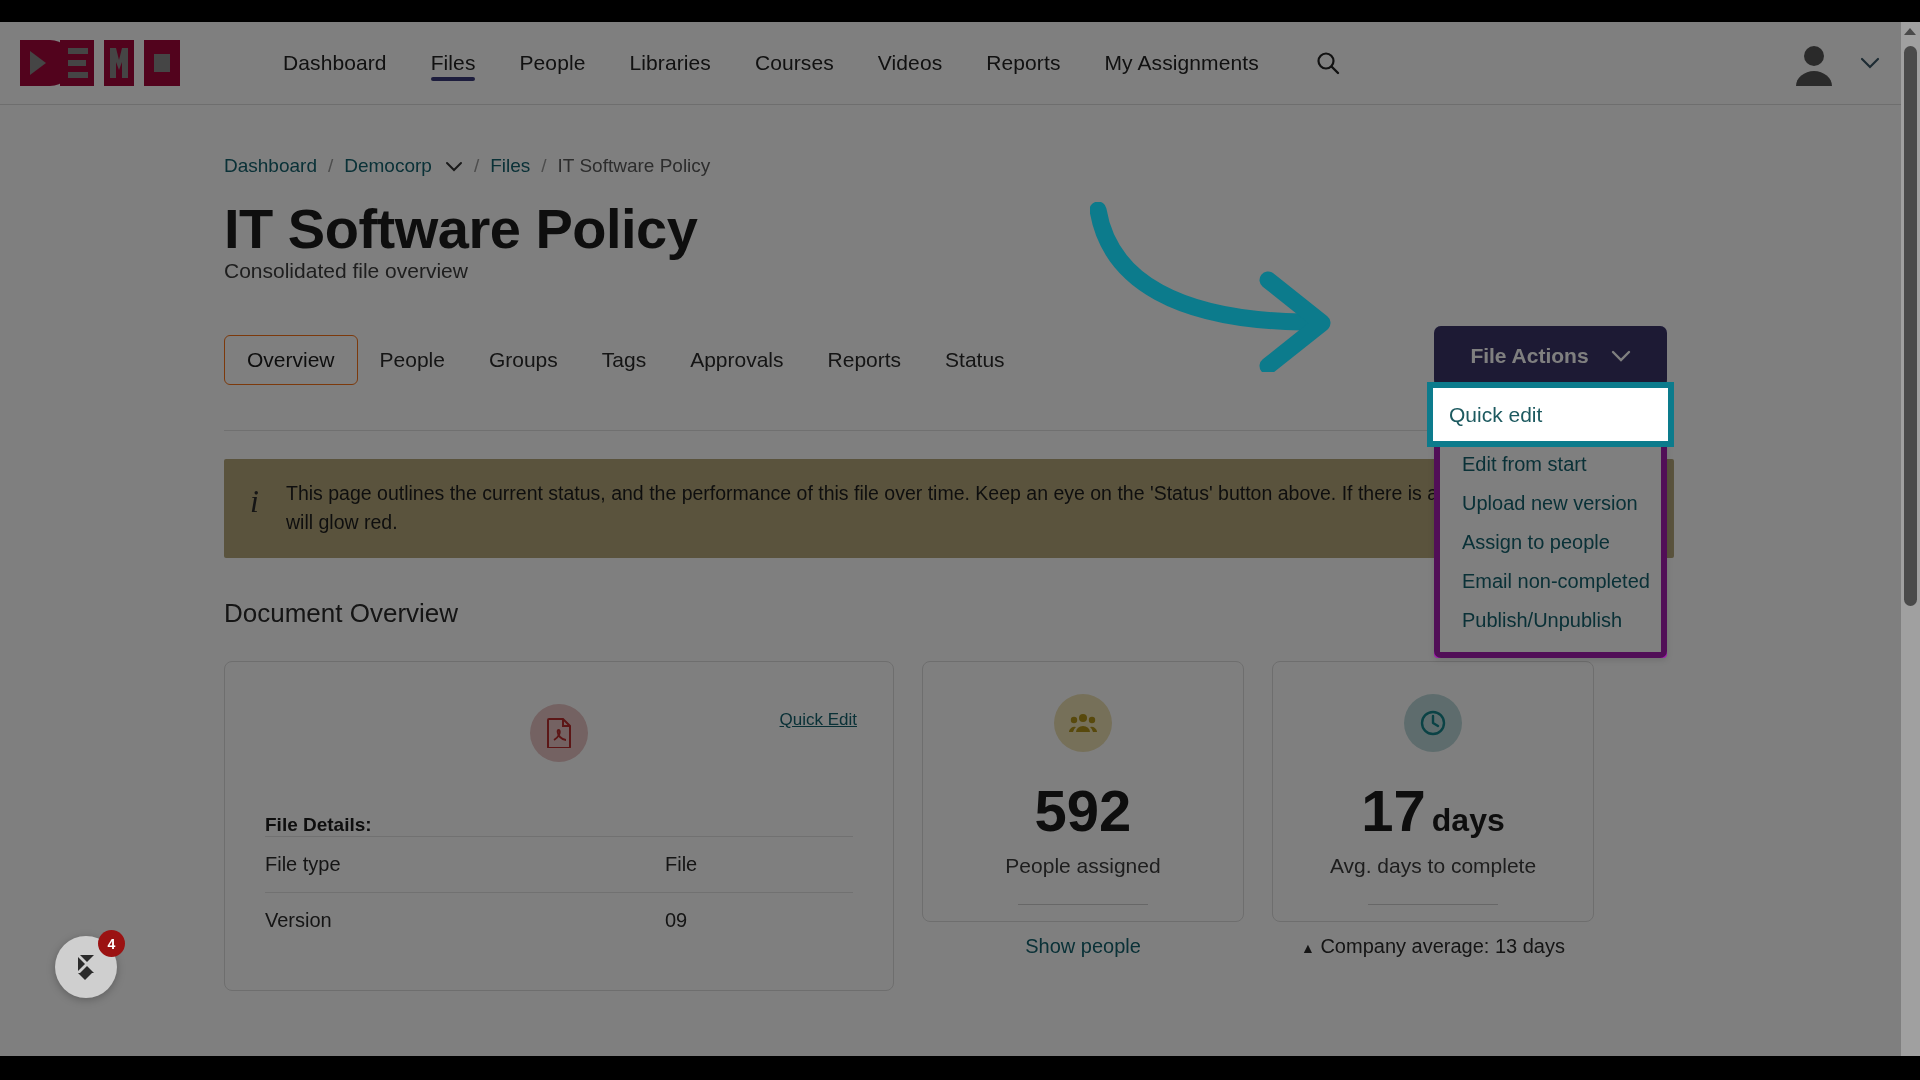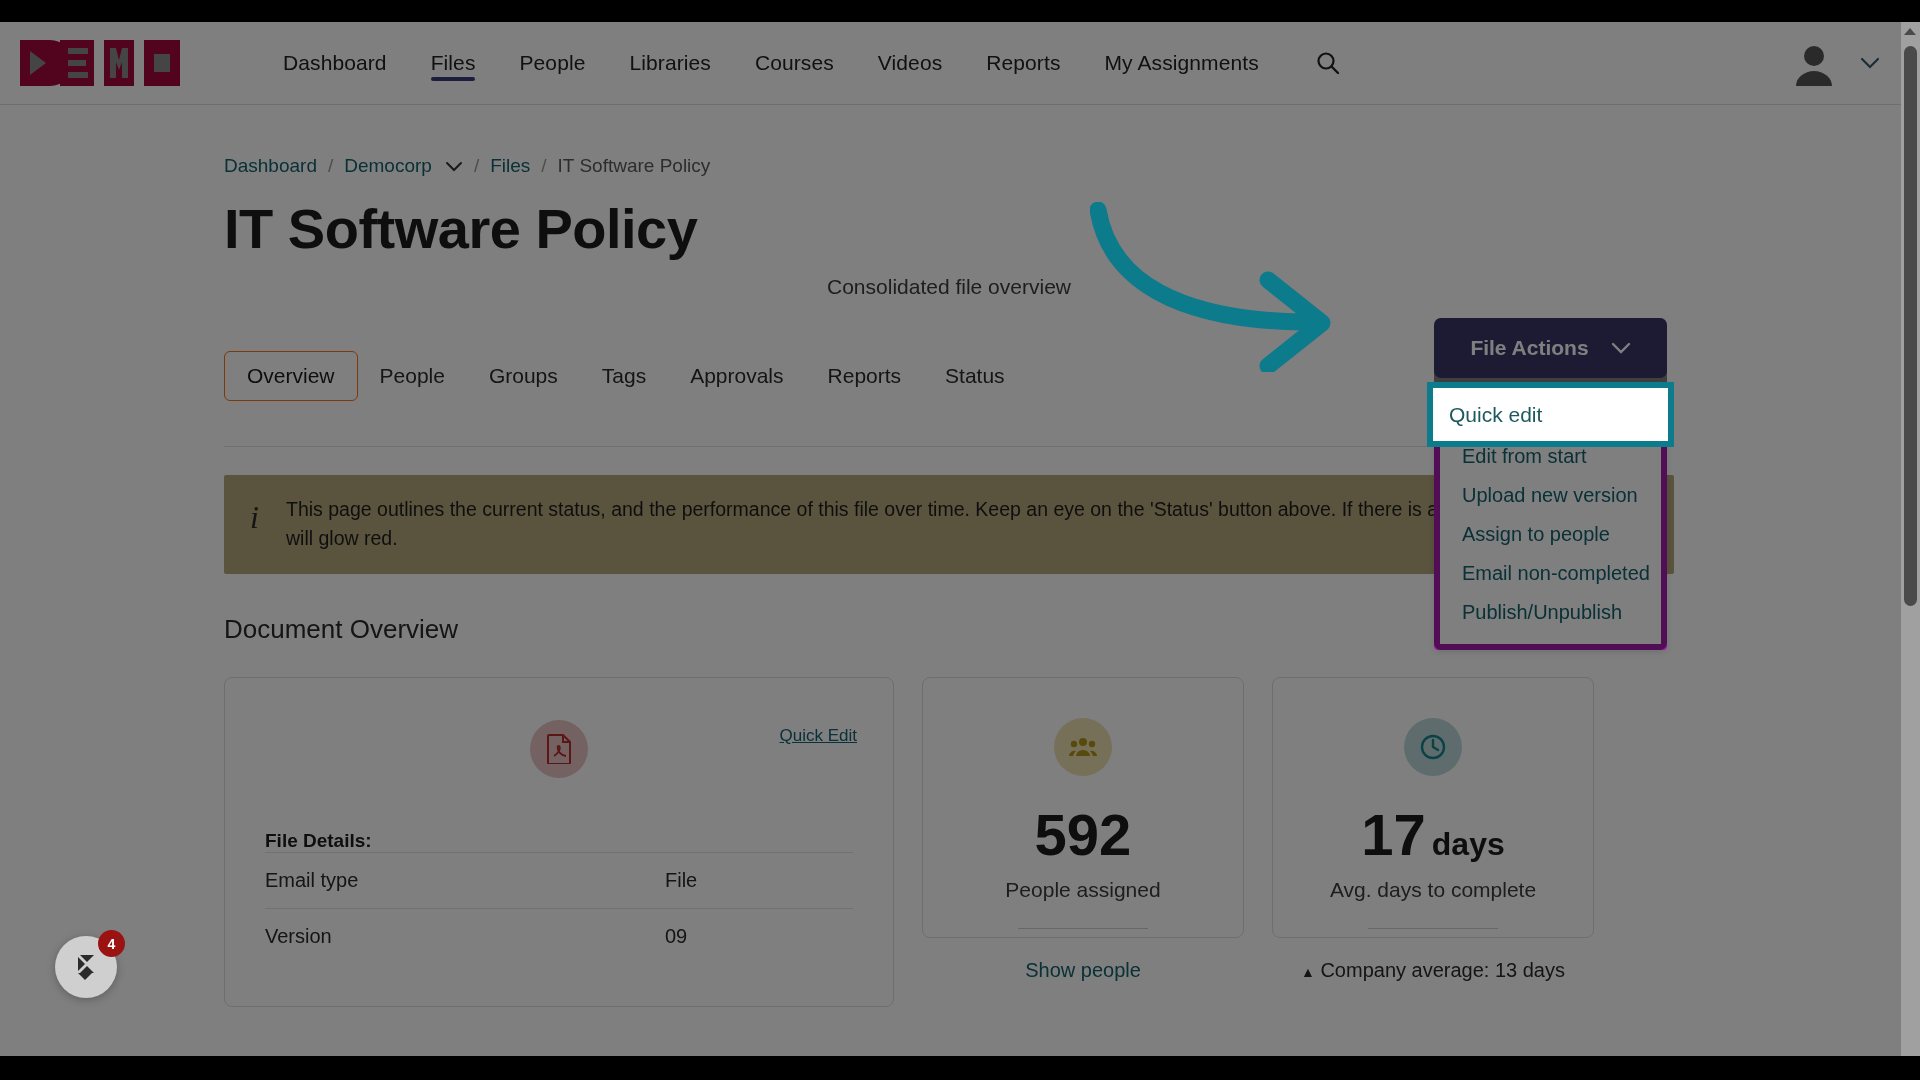--- a/index.html
+++ b/index.html
@@ -112,24 +112,22 @@
   
   #page-title {
     margin-top: 22px;
     font-size: 56px;
     font-weight: bold;
     color: #1c1c1c;
     letter-spacing: -.5px;
     line-height: 1.08;
   }
   #page-subtitle {
-    margin-top: 16px;
     font-size: 21px;
     color: #3d3d3d;
-    text-align: center;
   }
 
   
   #tabs {
     margin-top: 52px;
     display: flex; align-items: center;
     height: 50px;
   }
   .tab {
     font-size: 21px;
@@ -191,21 +189,21 @@
     display: flex;
     gap: 28px;
   }
   .card {
     border: 1px solid #dcdcdc;
     border-radius: 8px;
     background: #ffffff;
     position: relative;
   }
   #card-details { width: 670px; height: 330px; padding: 30px 40px; }
-  #card-people, #card-days { width: 322px; height: 261px; padding: 28px 24px; text-align: center; }
+  #card-people, #card-days { width: 322px; height: 261px; padding: 20px 24px; text-align: center; }
 
   .card-icon-circle {
     width: 58px; height: 58px;
     border-radius: 50%;
     display: flex; align-items: center; justify-content: center;
     margin: 12px auto 0 auto;
   }
   #pdf-circle { background: #e8c4c4; }
   #people-circle { background: #ece0b3; }
   #clock-circle { background: #bcd9da; }
@@ -258,21 +256,21 @@
     font-size: 20px;
     color: #14626e;
     cursor: pointer;
   }
   .stat-footer.plain { color: #2b2b2b; cursor: default; }
   .tri-up { font-size: 14px; }
 
   
   #file-actions-wrap {
     position: absolute;
-    left: 1434px; top: 296px;
+    left: 1434px; top: 304px;
     z-index: 600;
   }
   #file-actions-btn {
     width: 233px; height: 60px;
     background: #3b3569;
     color: #ffffff;
     border-radius: 7px;
     display: flex; align-items: center; justify-content: center;
     gap: 22px;
     font-size: 21px;
@@ -520,21 +518,21 @@
           <div class="card-icon-circle" id="pdf-circle">
             <svg width="26" height="30" viewBox="0 0 26 30">
               <path d="M3 1 h14 l7 7 v21 a1 1 0 0 1 -1 1 H3 a1 1 0 0 1 -1 -1 V2 a1 1 0 0 1 1 -1 Z" fill="none" stroke="#b92d2d" stroke-width="2"></path>
               <path d="M17 1 v7 h7" fill="none" stroke="#b92d2d" stroke-width="2"></path>
               <path d="M8 22 c5 -3 7 -8 5 -10 c-2 -1 -2 4 1 7 c2 2 4 3 6 3" fill="none" stroke="#b92d2d" stroke-width="1.8"></path>
             </svg>
           </div>
           <div id="quick-edit-link">Quick Edit</div>
           <div id="file-details-label">File Details:</div>
           <div class="detail-row">
-            <span class="detail-key">Email type</span>
+            <span class="detail-key">File type</span>
             <span class="detail-val">File</span>
           </div>
           <div class="detail-row">
             <span class="detail-key">Version</span>
             <span class="detail-val">09</span>
           </div>
         </div>
 
         <div class="card" id="card-people">
           <div class="card-icon-circle" id="people-circle">

